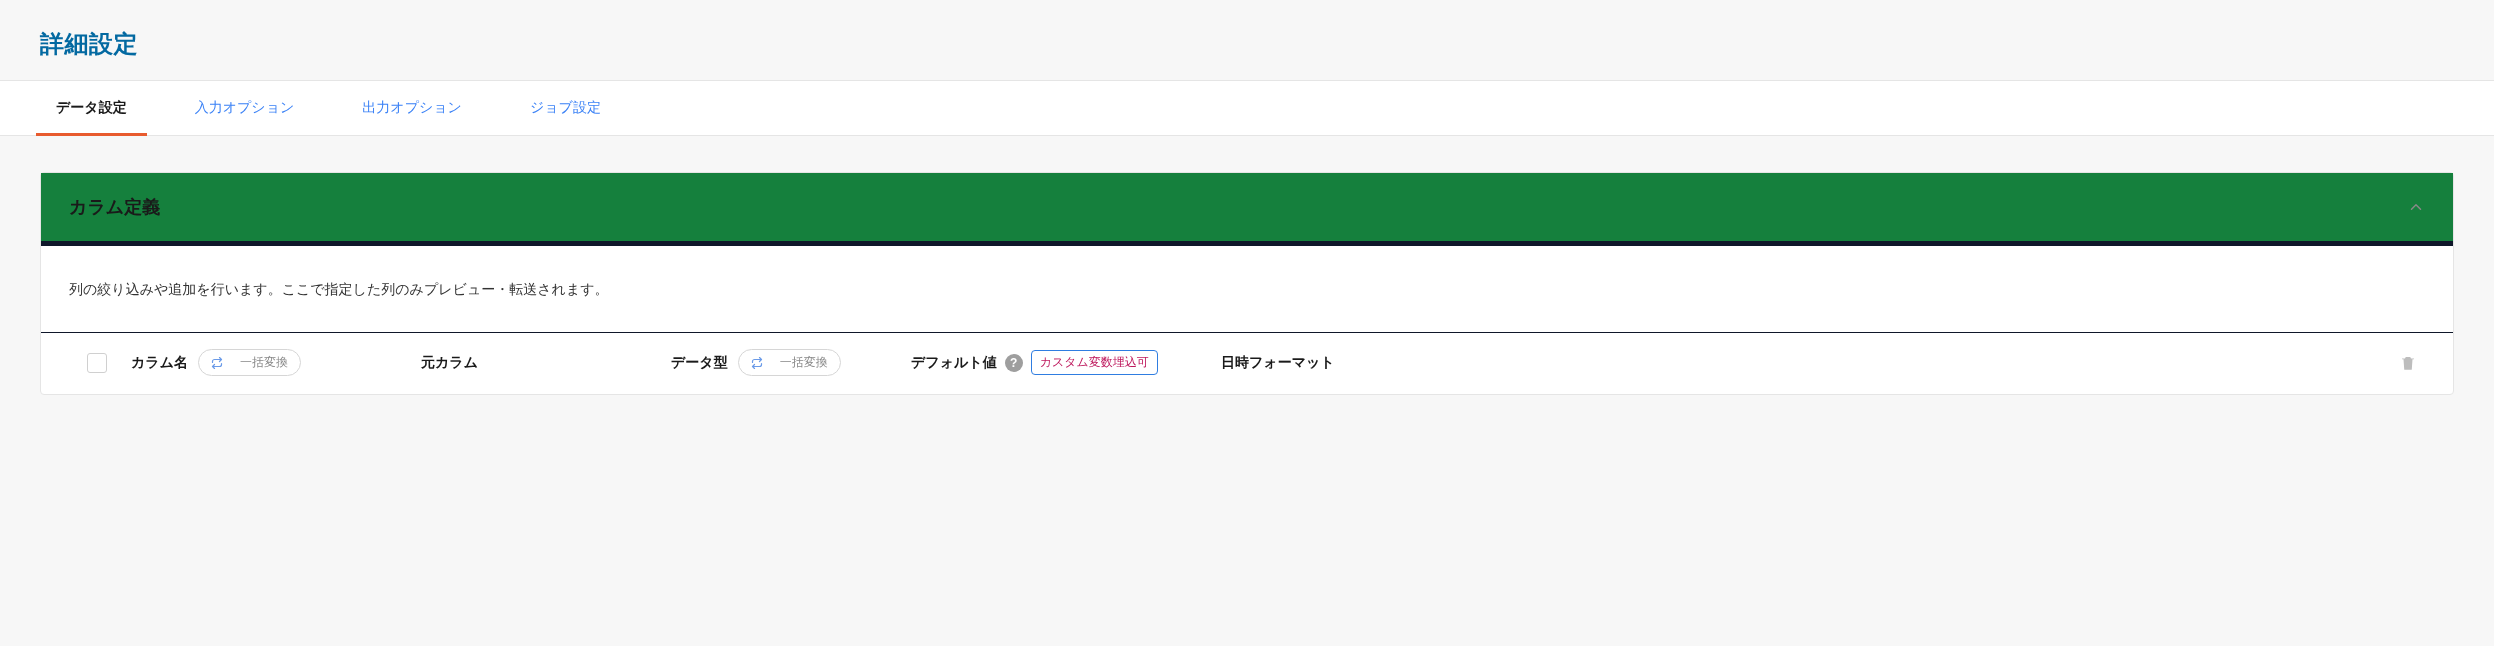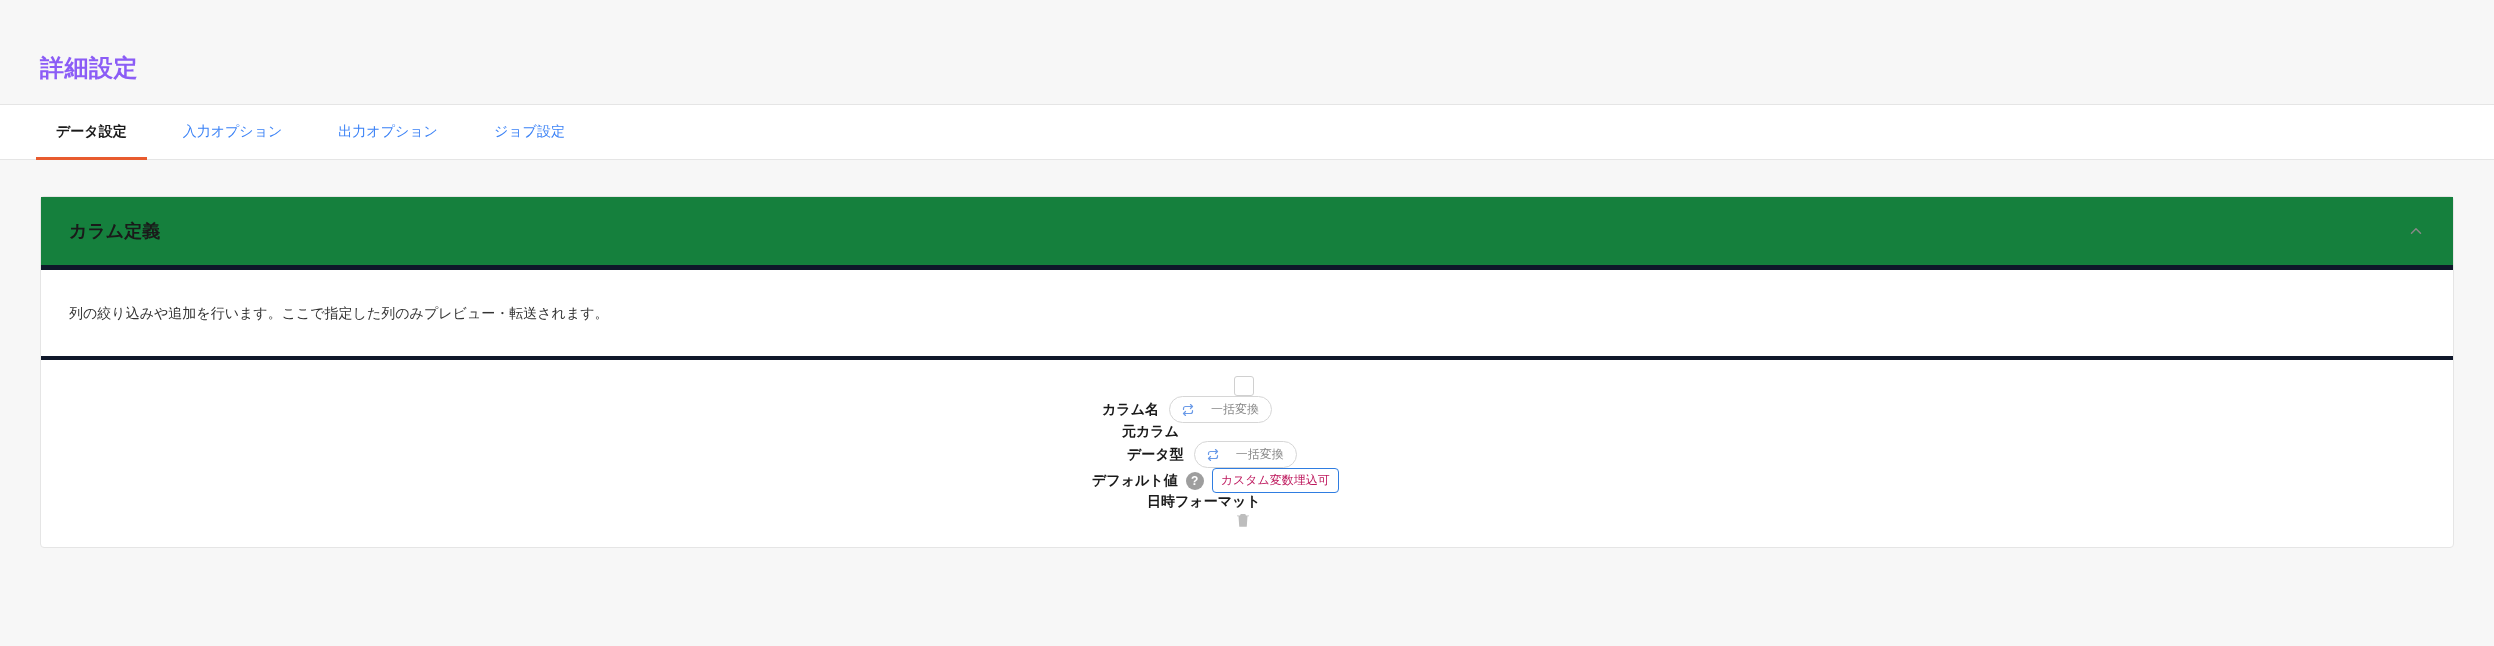--- a/index.html
+++ b/index.html
@@ -8,31 +8,30 @@
       background: #f7f7f7;
       color: #333;
     }
     .page-header {
       padding: 28px 40px 20px;
       background: #f7f7f7;
     }
     .page-title {
       font-size: 24px;
       font-weight: 700;
-      color: #8b5cf6;
+      color: #0369a1;
       letter-spacing: 0.5px;
-      margin-top: 24px;
     }
     .tab-bar {
       background: #fff;
       border-top: 1px solid #e5e5e5;
       border-bottom: 1px solid #e5e5e5;
       display: flex;
       padding: 0 28px;
-      gap: 0;
+      gap: 12px;
     }
     .tab {
       padding: 18px 28px 18px;
       font-size: 14px;
       color: #3b82f6;
       cursor: pointer;
       position: relative;
       font-weight: 500;
     }
     .tab.active {
@@ -77,22 +76,21 @@
     .panel-desc {
       padding: 32px 28px;
       font-size: 14px;
       color: #333;
       line-height: 1.6;
     }
     .table-header-row {
       display: flex;
       align-items: center;
       padding: 16px 28px 18px 28px;
-      border-top: 4px solid #0f172a;
-      flex-direction: column;
+      border-top: 1px solid #0f172a;
     }
     .col-check { width: 62px; display: flex; align-items: center; padding-left: 18px;}
     .checkbox {
       width: 20px;
       height: 20px;
       border: 1px solid #d0d0d0;
       border-radius: 3px;
       background: #fff;
       cursor: pointer;
     }

